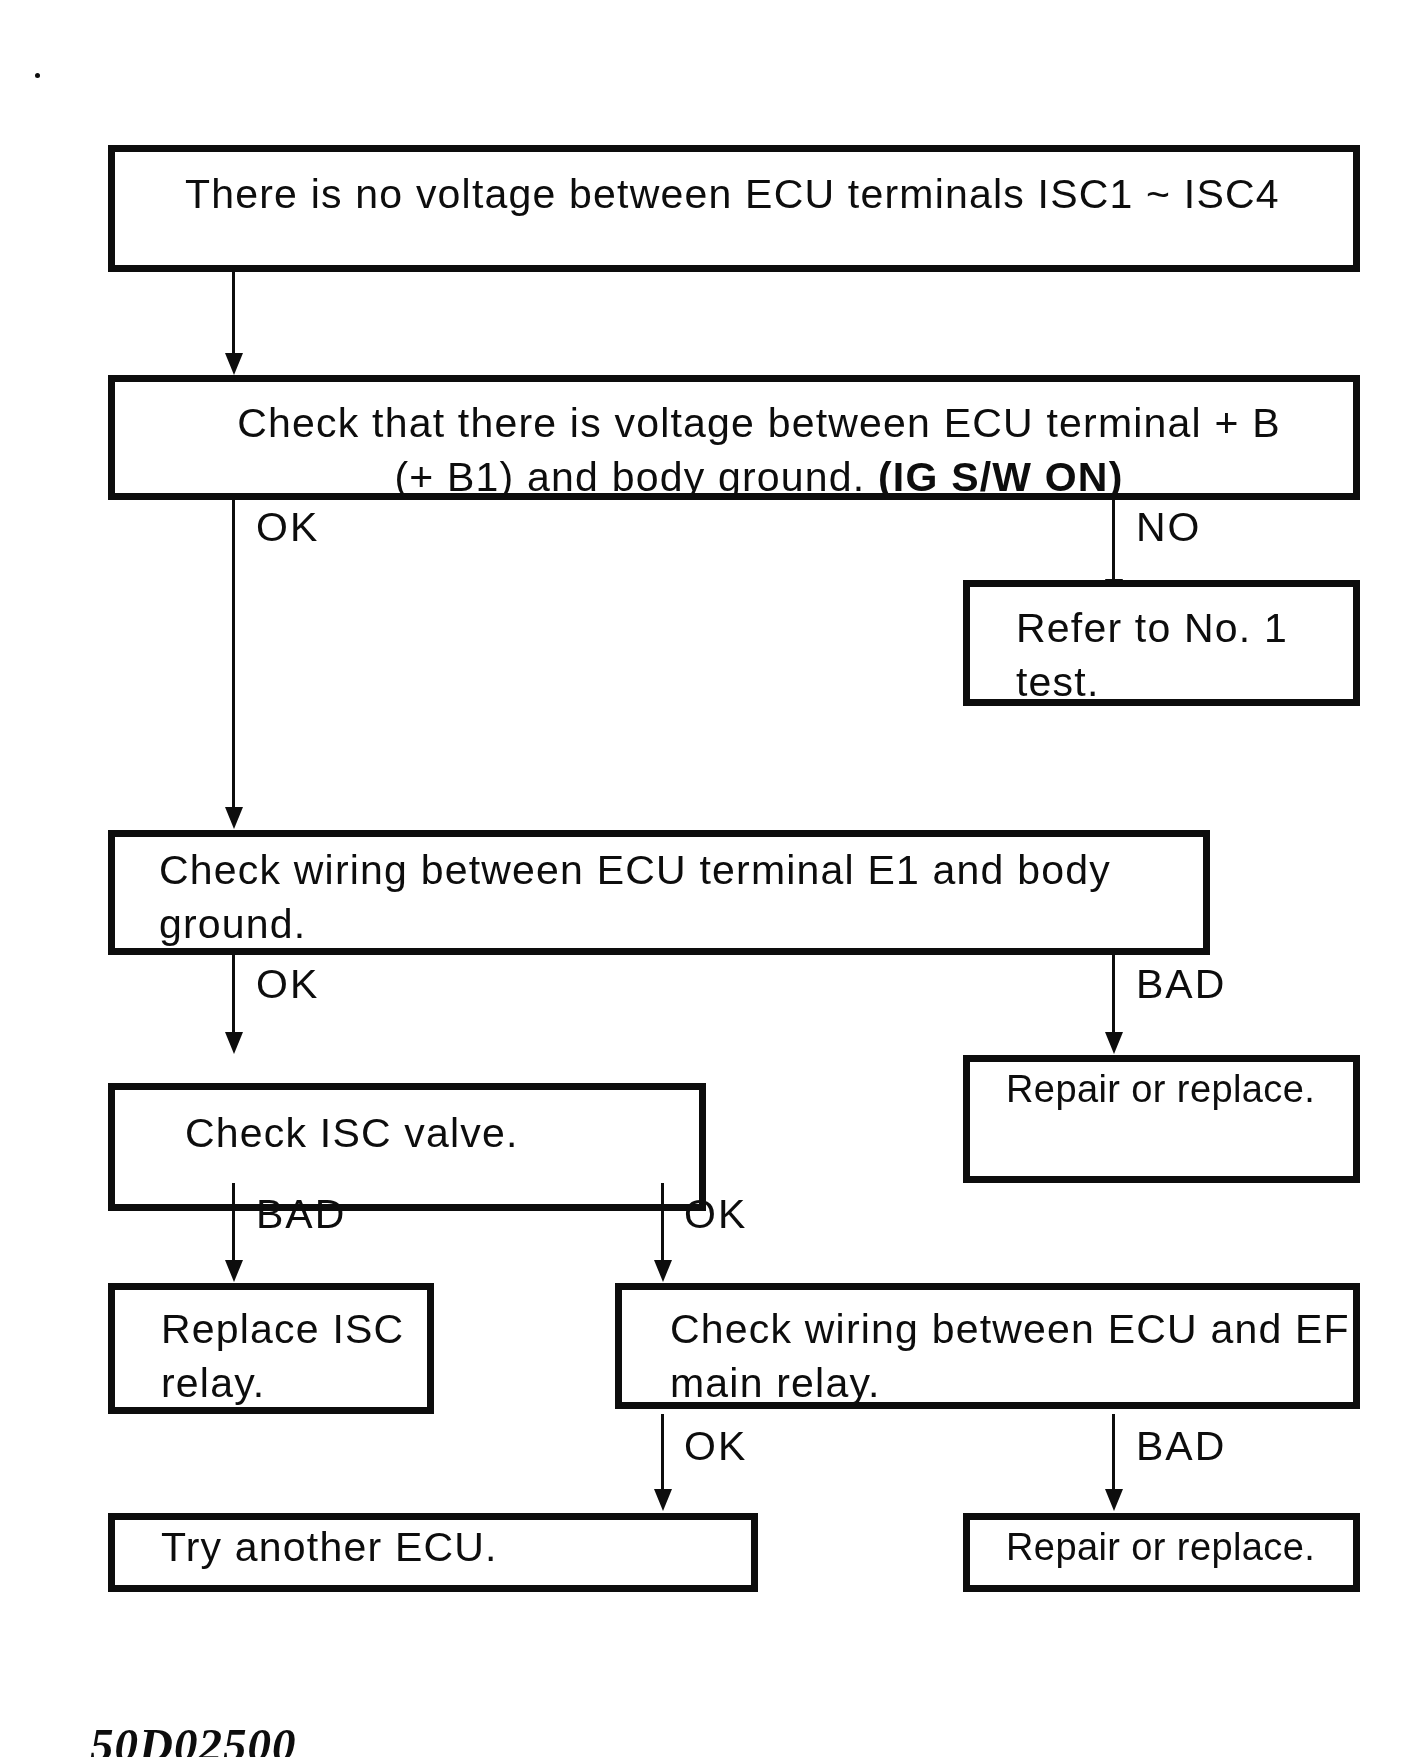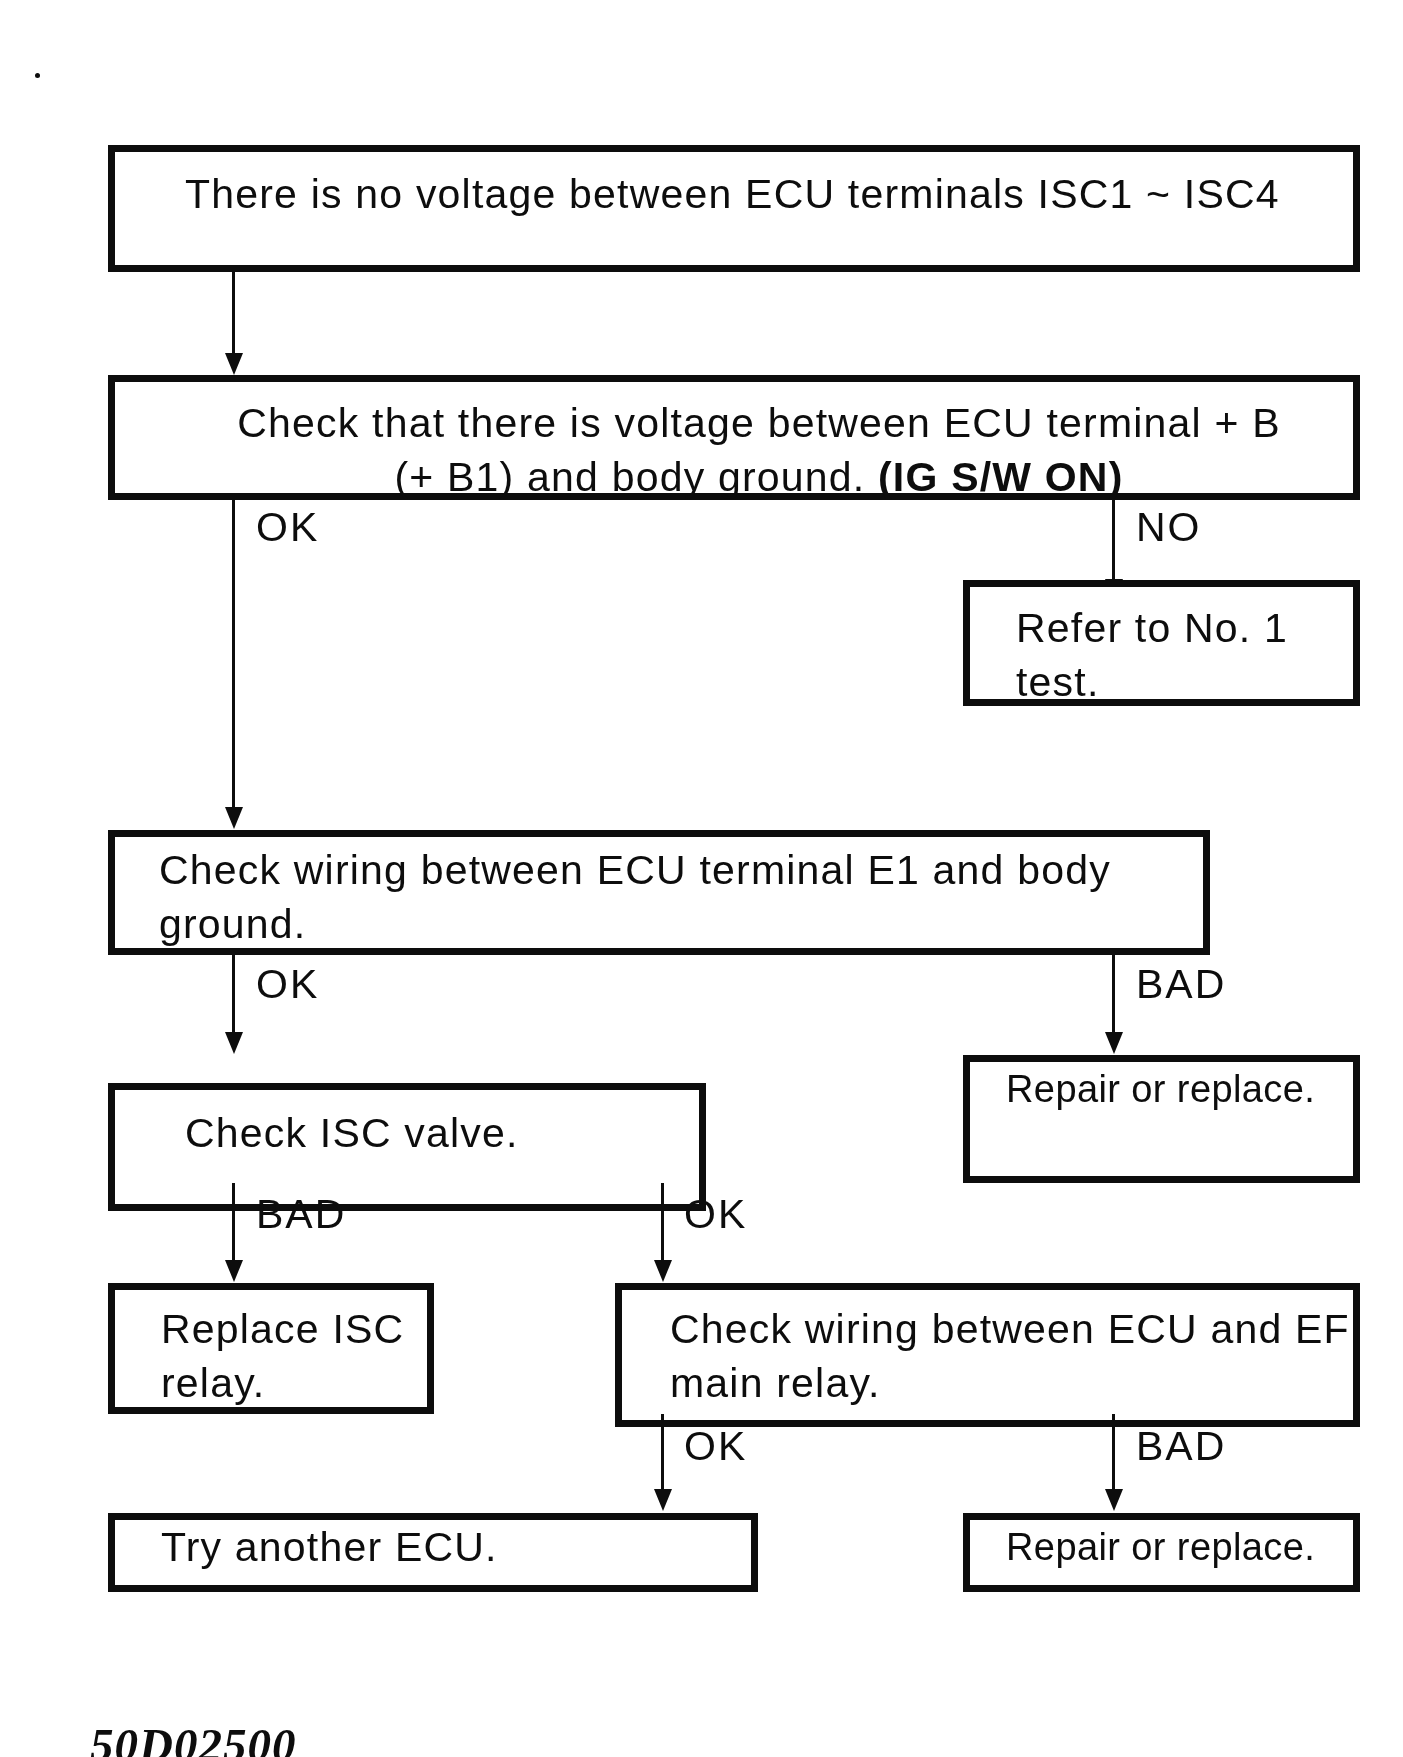--- a/index.html
+++ b/index.html
@@ -132,21 +132,21 @@
 
 <div class="connector" style="left:661px;top:1183px;height:80px;"></div>
 <div class="arrowhead" style="left:654px;top:1260px;"></div>
 <div class="blabel" style="left:684px;top:1192px;">OK</div>
 
 <div class="fbox" style="left:108px;top:1283px;width:326px;height:131px;padding:12px 10px 0 46px;">
   <div>Replace ISC</div>
   <div>relay.</div>
 </div>
 
-<div class="fbox" style="left:615px;top:1283px;width:745px;height:144px;padding:12px 12px 0 48px;">
+<div class="fbox" style="left:615px;top:1283px;width:745px;height:126px;padding:12px 12px 0 48px;">
   <div>Check wiring between ECU and EFI</div>
   <div>main relay.</div>
 </div>
 
 <div class="connector" style="left:661px;top:1414px;height:78px;"></div>
 <div class="arrowhead" style="left:654px;top:1489px;"></div>
 <div class="blabel" style="left:684px;top:1424px;">OK</div>
 
 <div class="connector" style="left:1112px;top:1414px;height:78px;"></div>
 <div class="arrowhead" style="left:1105px;top:1489px;"></div>

